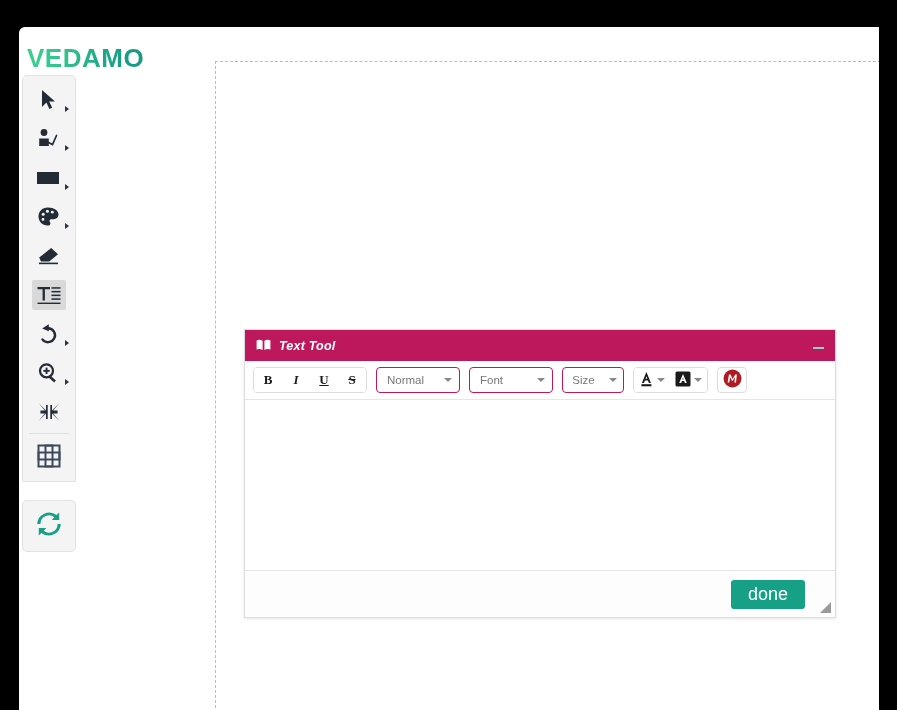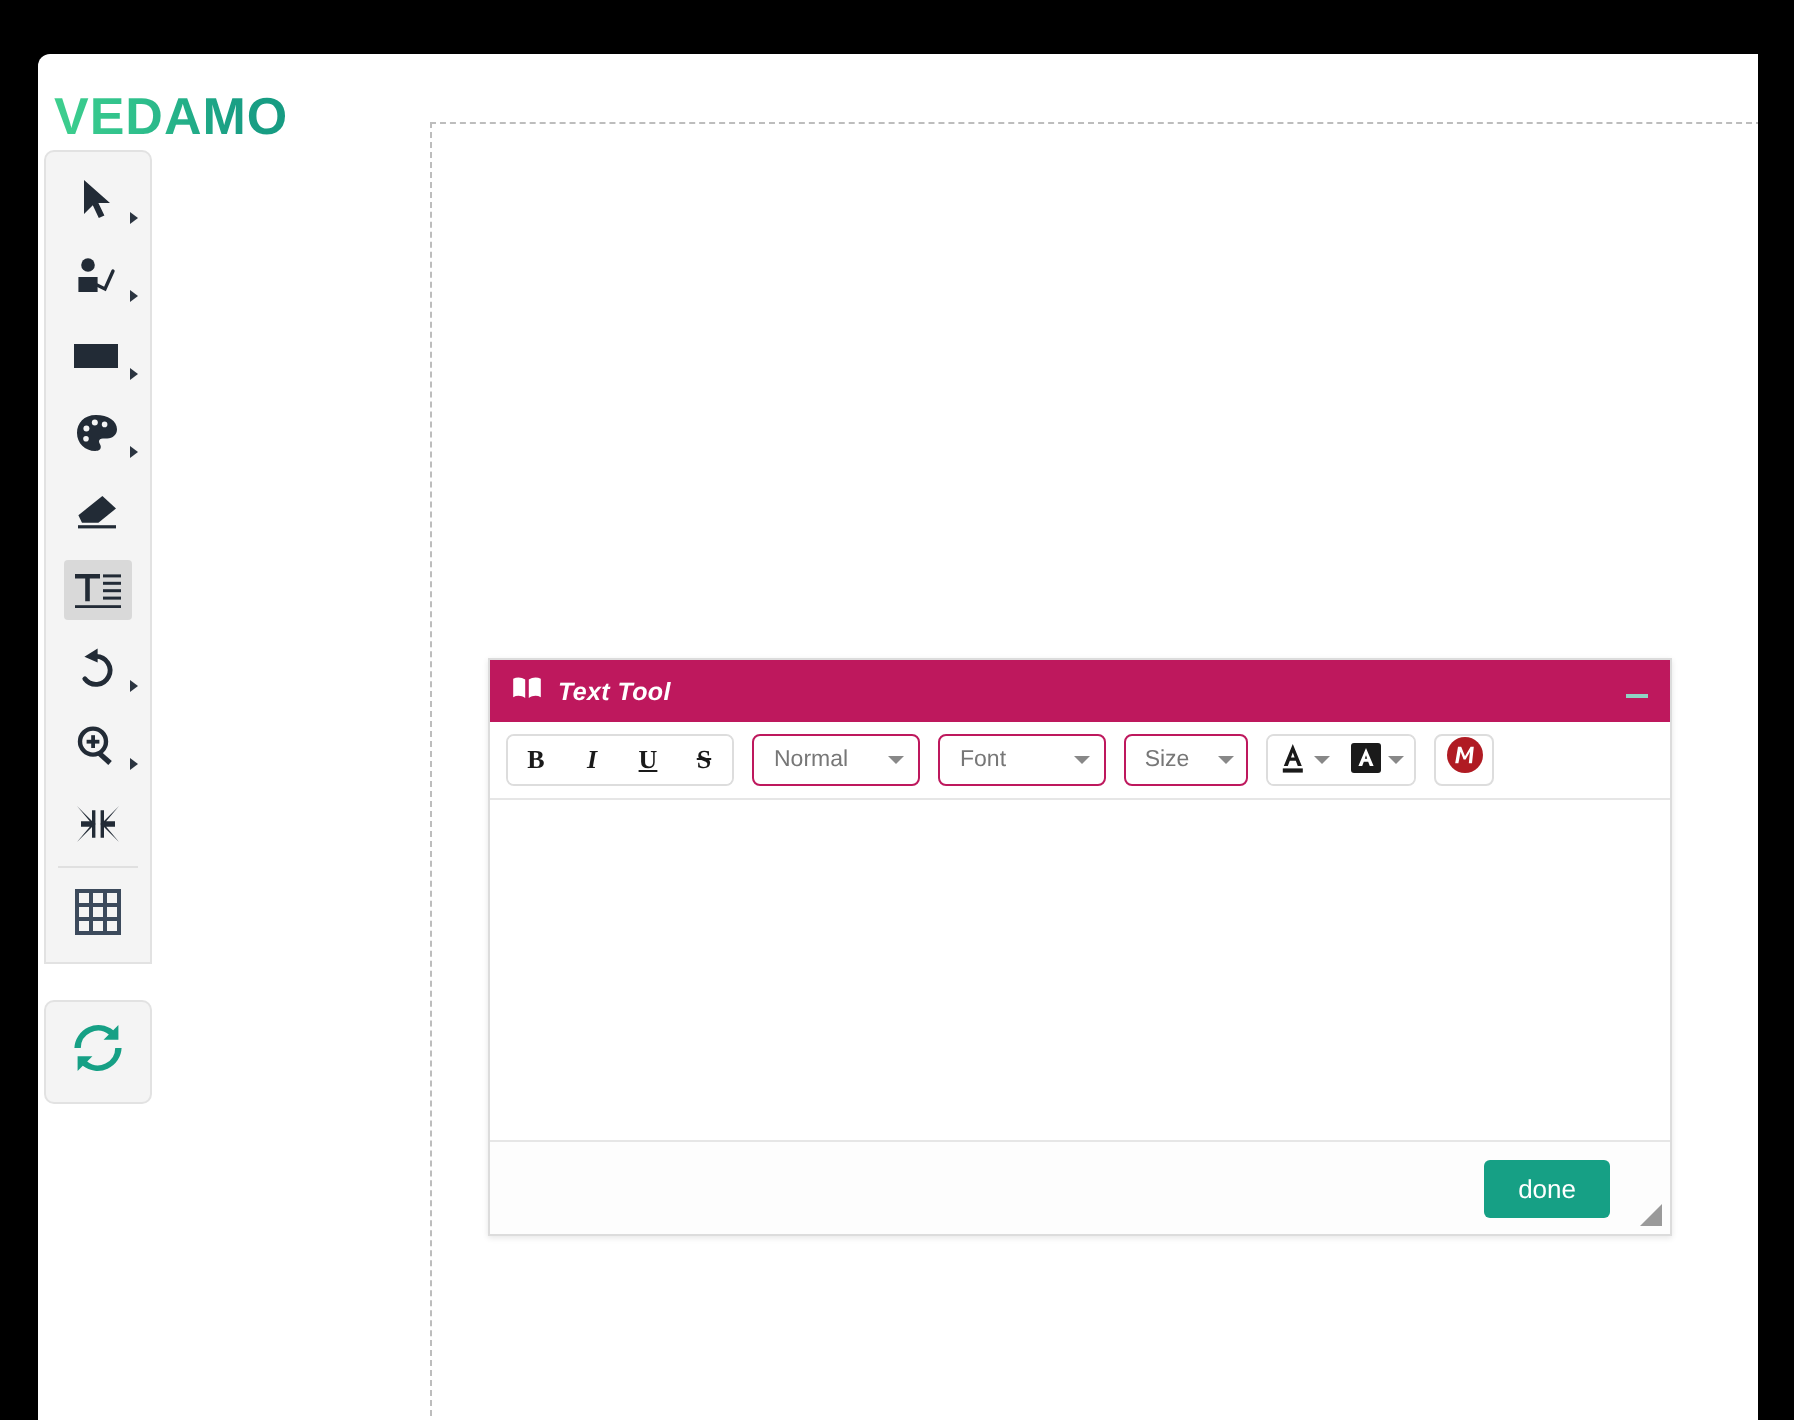--- a/index.html
+++ b/index.html
@@ -255,21 +255,21 @@
     padding: 0 8px 0 0;
     position: relative;
   }
   #done-btn {
     background: #16a085;
     color: #ffffff;
     border: none;
     border-radius: 3px;
     height: 29px;
     padding: 0 17px;
-    font-size: 13px;
+    font-size: 18px;
     cursor: pointer;
     margin-right: 22px;
     font-family: "Liberation Sans", sans-serif;
   }
   #resize-grip {
     position: absolute;
     right: 4px; bottom: 4px;
     width: 0; height: 0;
     border-right: 11px solid #9a9a9a;
     border-top: 11px solid transparent;

